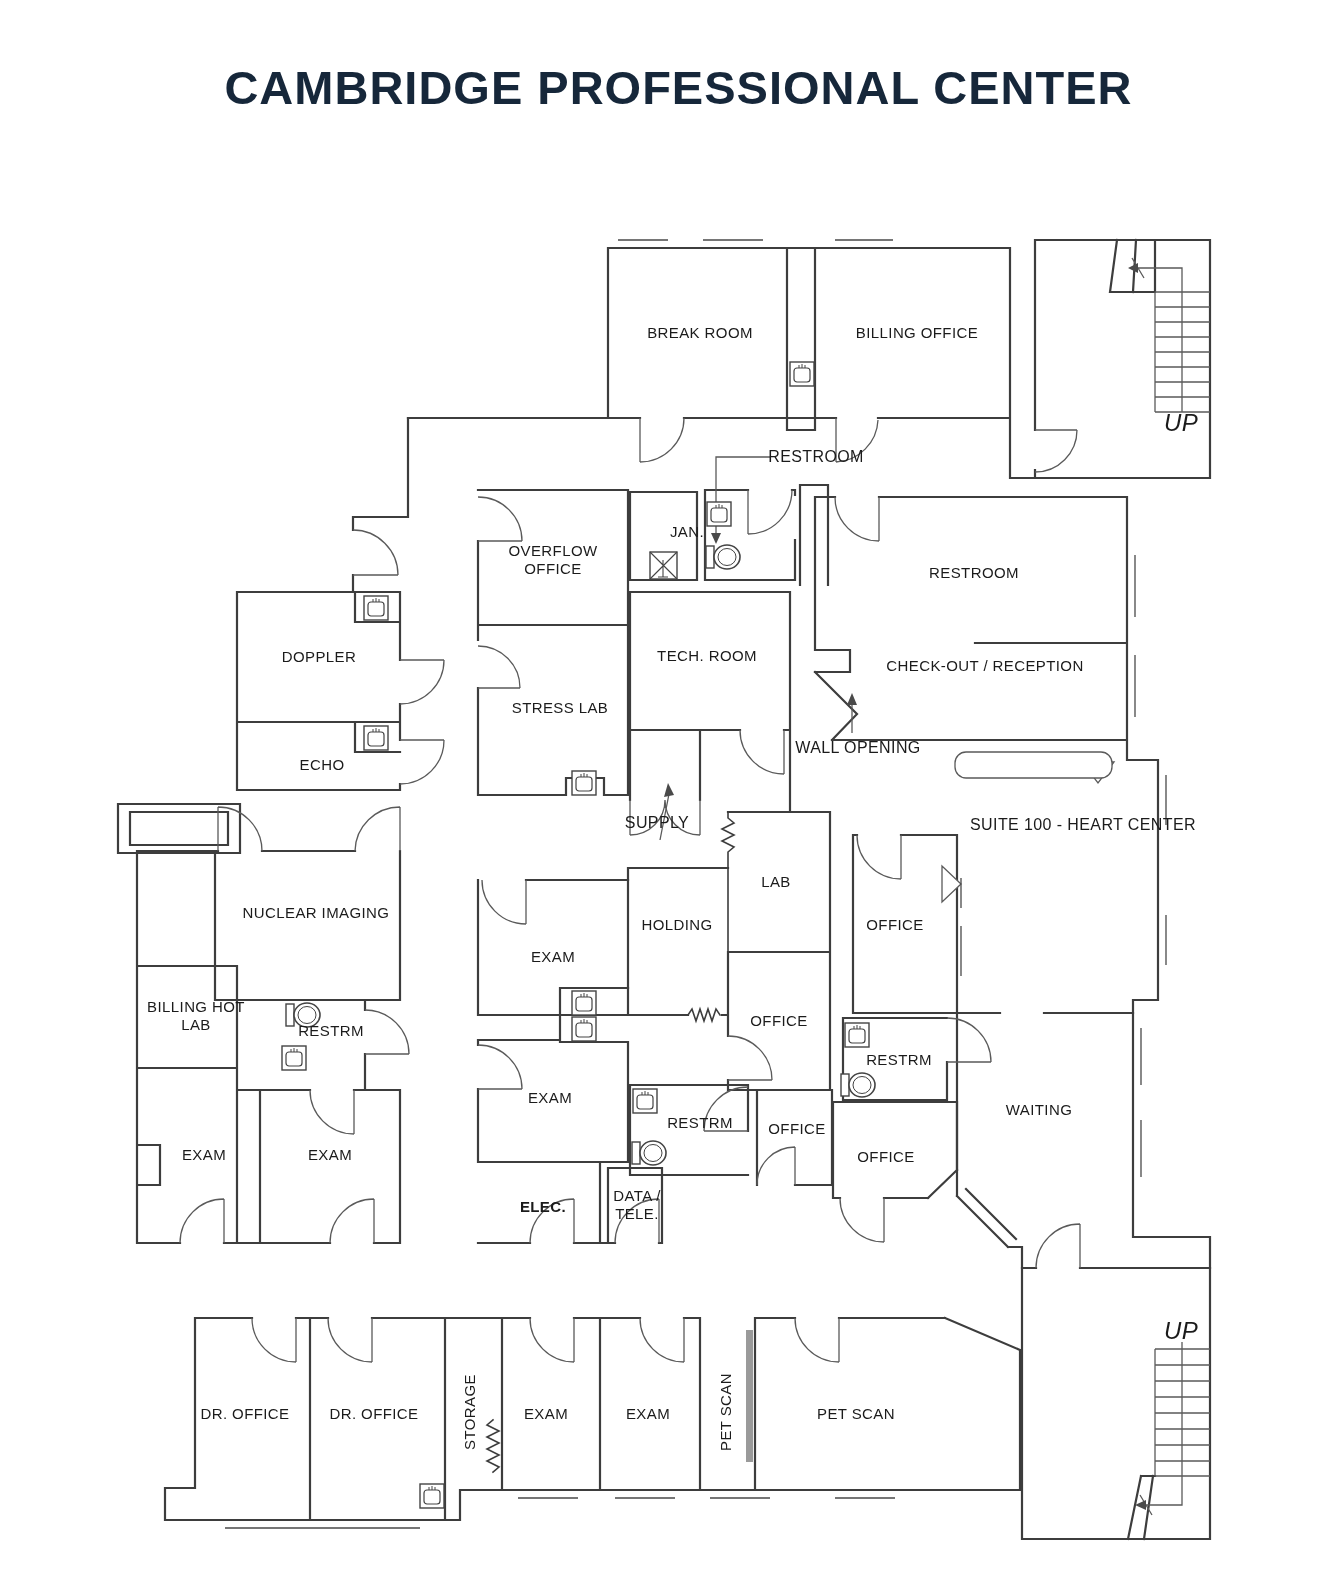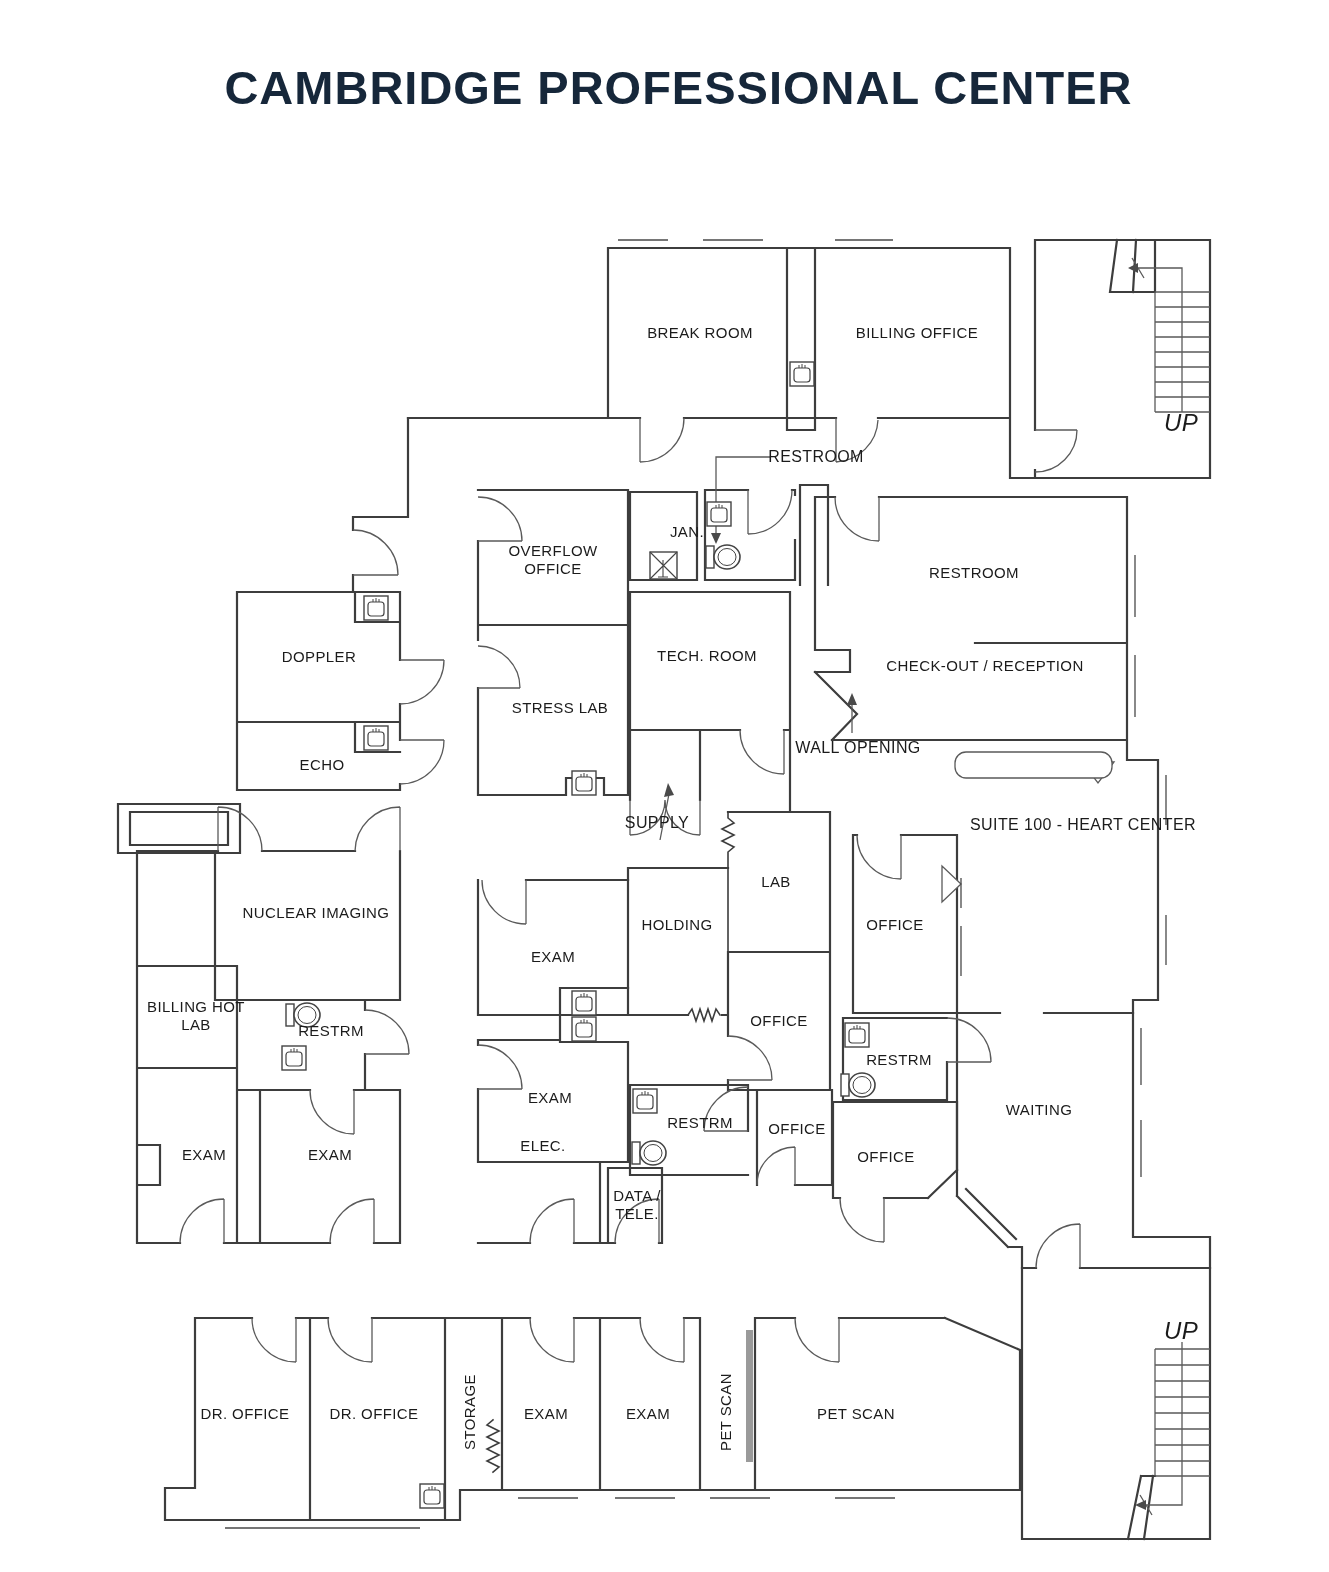--- a/index.html
+++ b/index.html
@@ -232,21 +232,21 @@
   <div class="lbl" style="left:331px;top:1031px;">RESTRM</div>
   <div class="lbl" style="left:779px;top:1021px;">OFFICE</div>
   <div class="lbl" style="left:899px;top:1060px;">RESTRM</div>
   <div class="lbl" style="left:550px;top:1098px;">EXAM</div>
   <div class="lbl" style="left:700px;top:1123px;">RESTRM</div>
   <div class="lbl" style="left:797px;top:1129px;">OFFICE</div>
   <div class="lbl" style="left:886px;top:1157px;">OFFICE</div>
   <div class="lbl" style="left:1039px;top:1110px;">WAITING</div>
   <div class="lbl" style="left:204px;top:1155px;">EXAM</div>
   <div class="lbl" style="left:330px;top:1155px;">EXAM</div>
-  <div class="lbl" style="left:543px;top:1146px;">ELEC.</div>
+  <div class="lbl" style="left:543px;top:1207px;font-weight:bold;">ELEC.</div>
   <div class="lbl wrap" style="left:637px;top:1205px;width:76px;">DATA / TELE.</div>
   <div class="lbl" style="left:245px;top:1414px;">DR. OFFICE</div>
   <div class="lbl" style="left:374px;top:1414px;">DR. OFFICE</div>
   <div class="lbl vert" style="left:470px;top:1412px;">STORAGE</div>
   <div class="lbl" style="left:546px;top:1414px;">EXAM</div>
   <div class="lbl" style="left:648px;top:1414px;">EXAM</div>
   <div class="lbl vert" style="left:726px;top:1412px;">PET SCAN</div>
   <div class="lbl" style="left:856px;top:1414px;">PET SCAN</div>
   <div class="lbl big" style="left:1181px;top:1331px;">UP</div>
 

